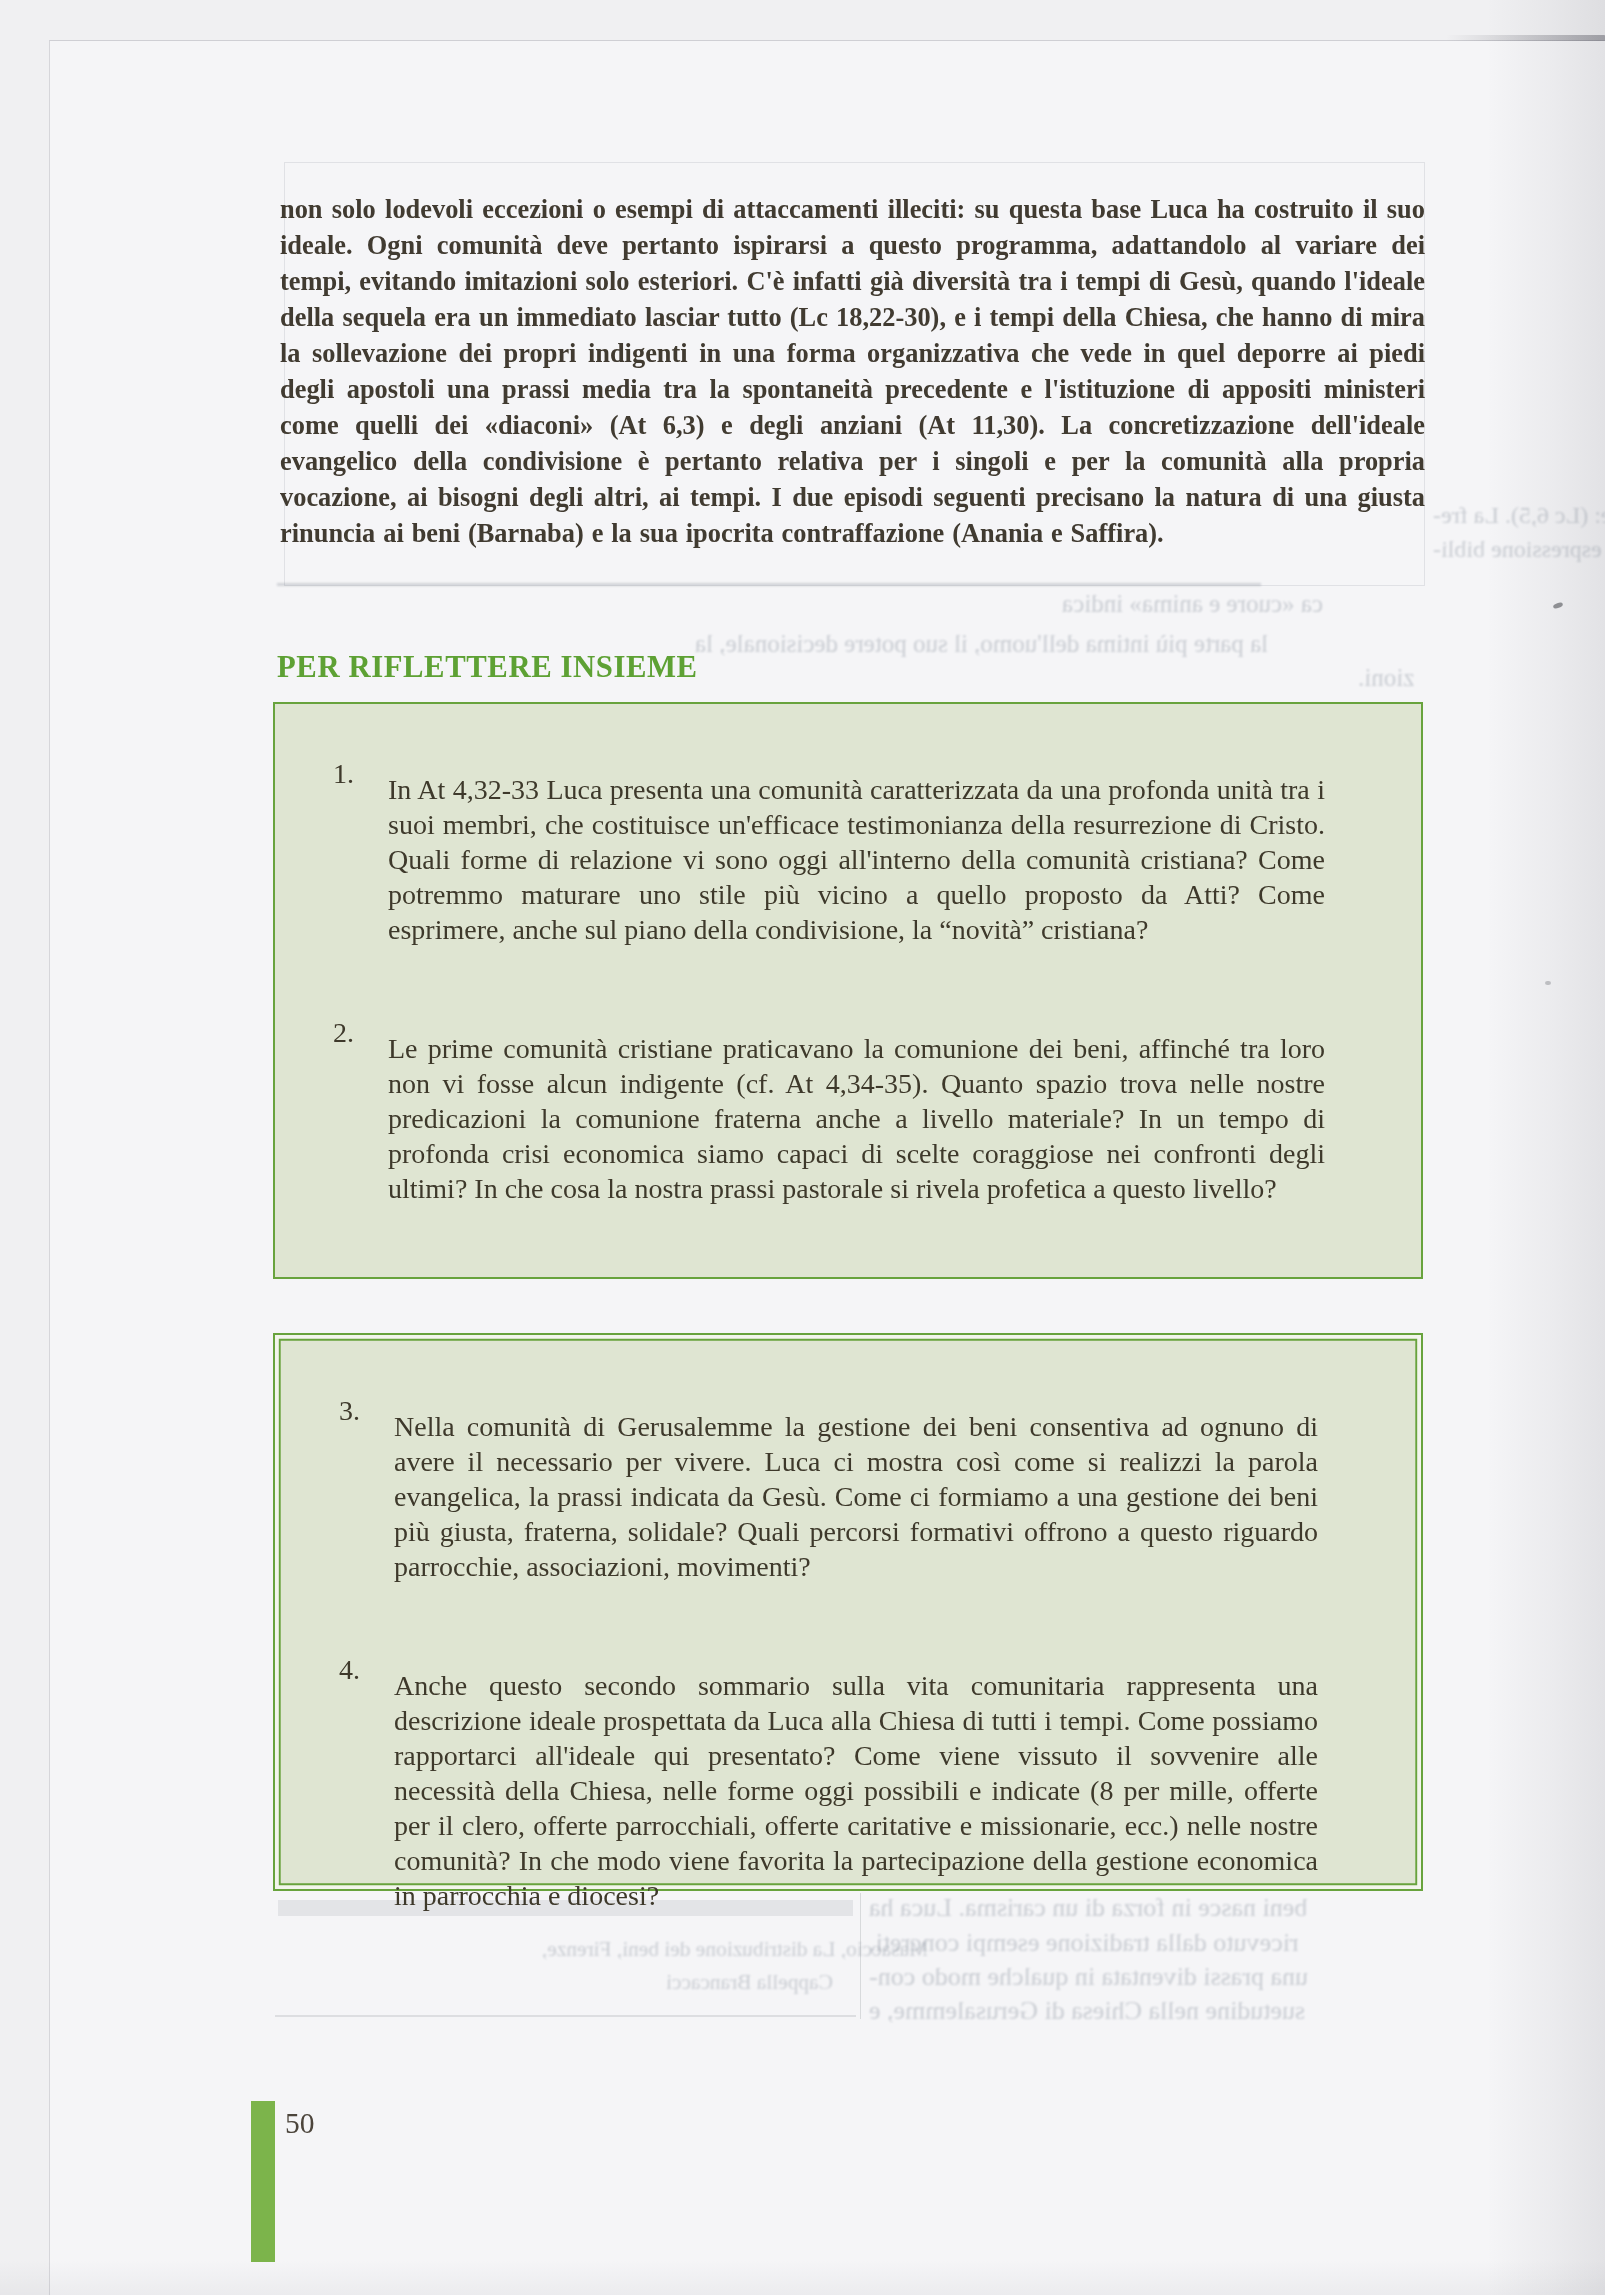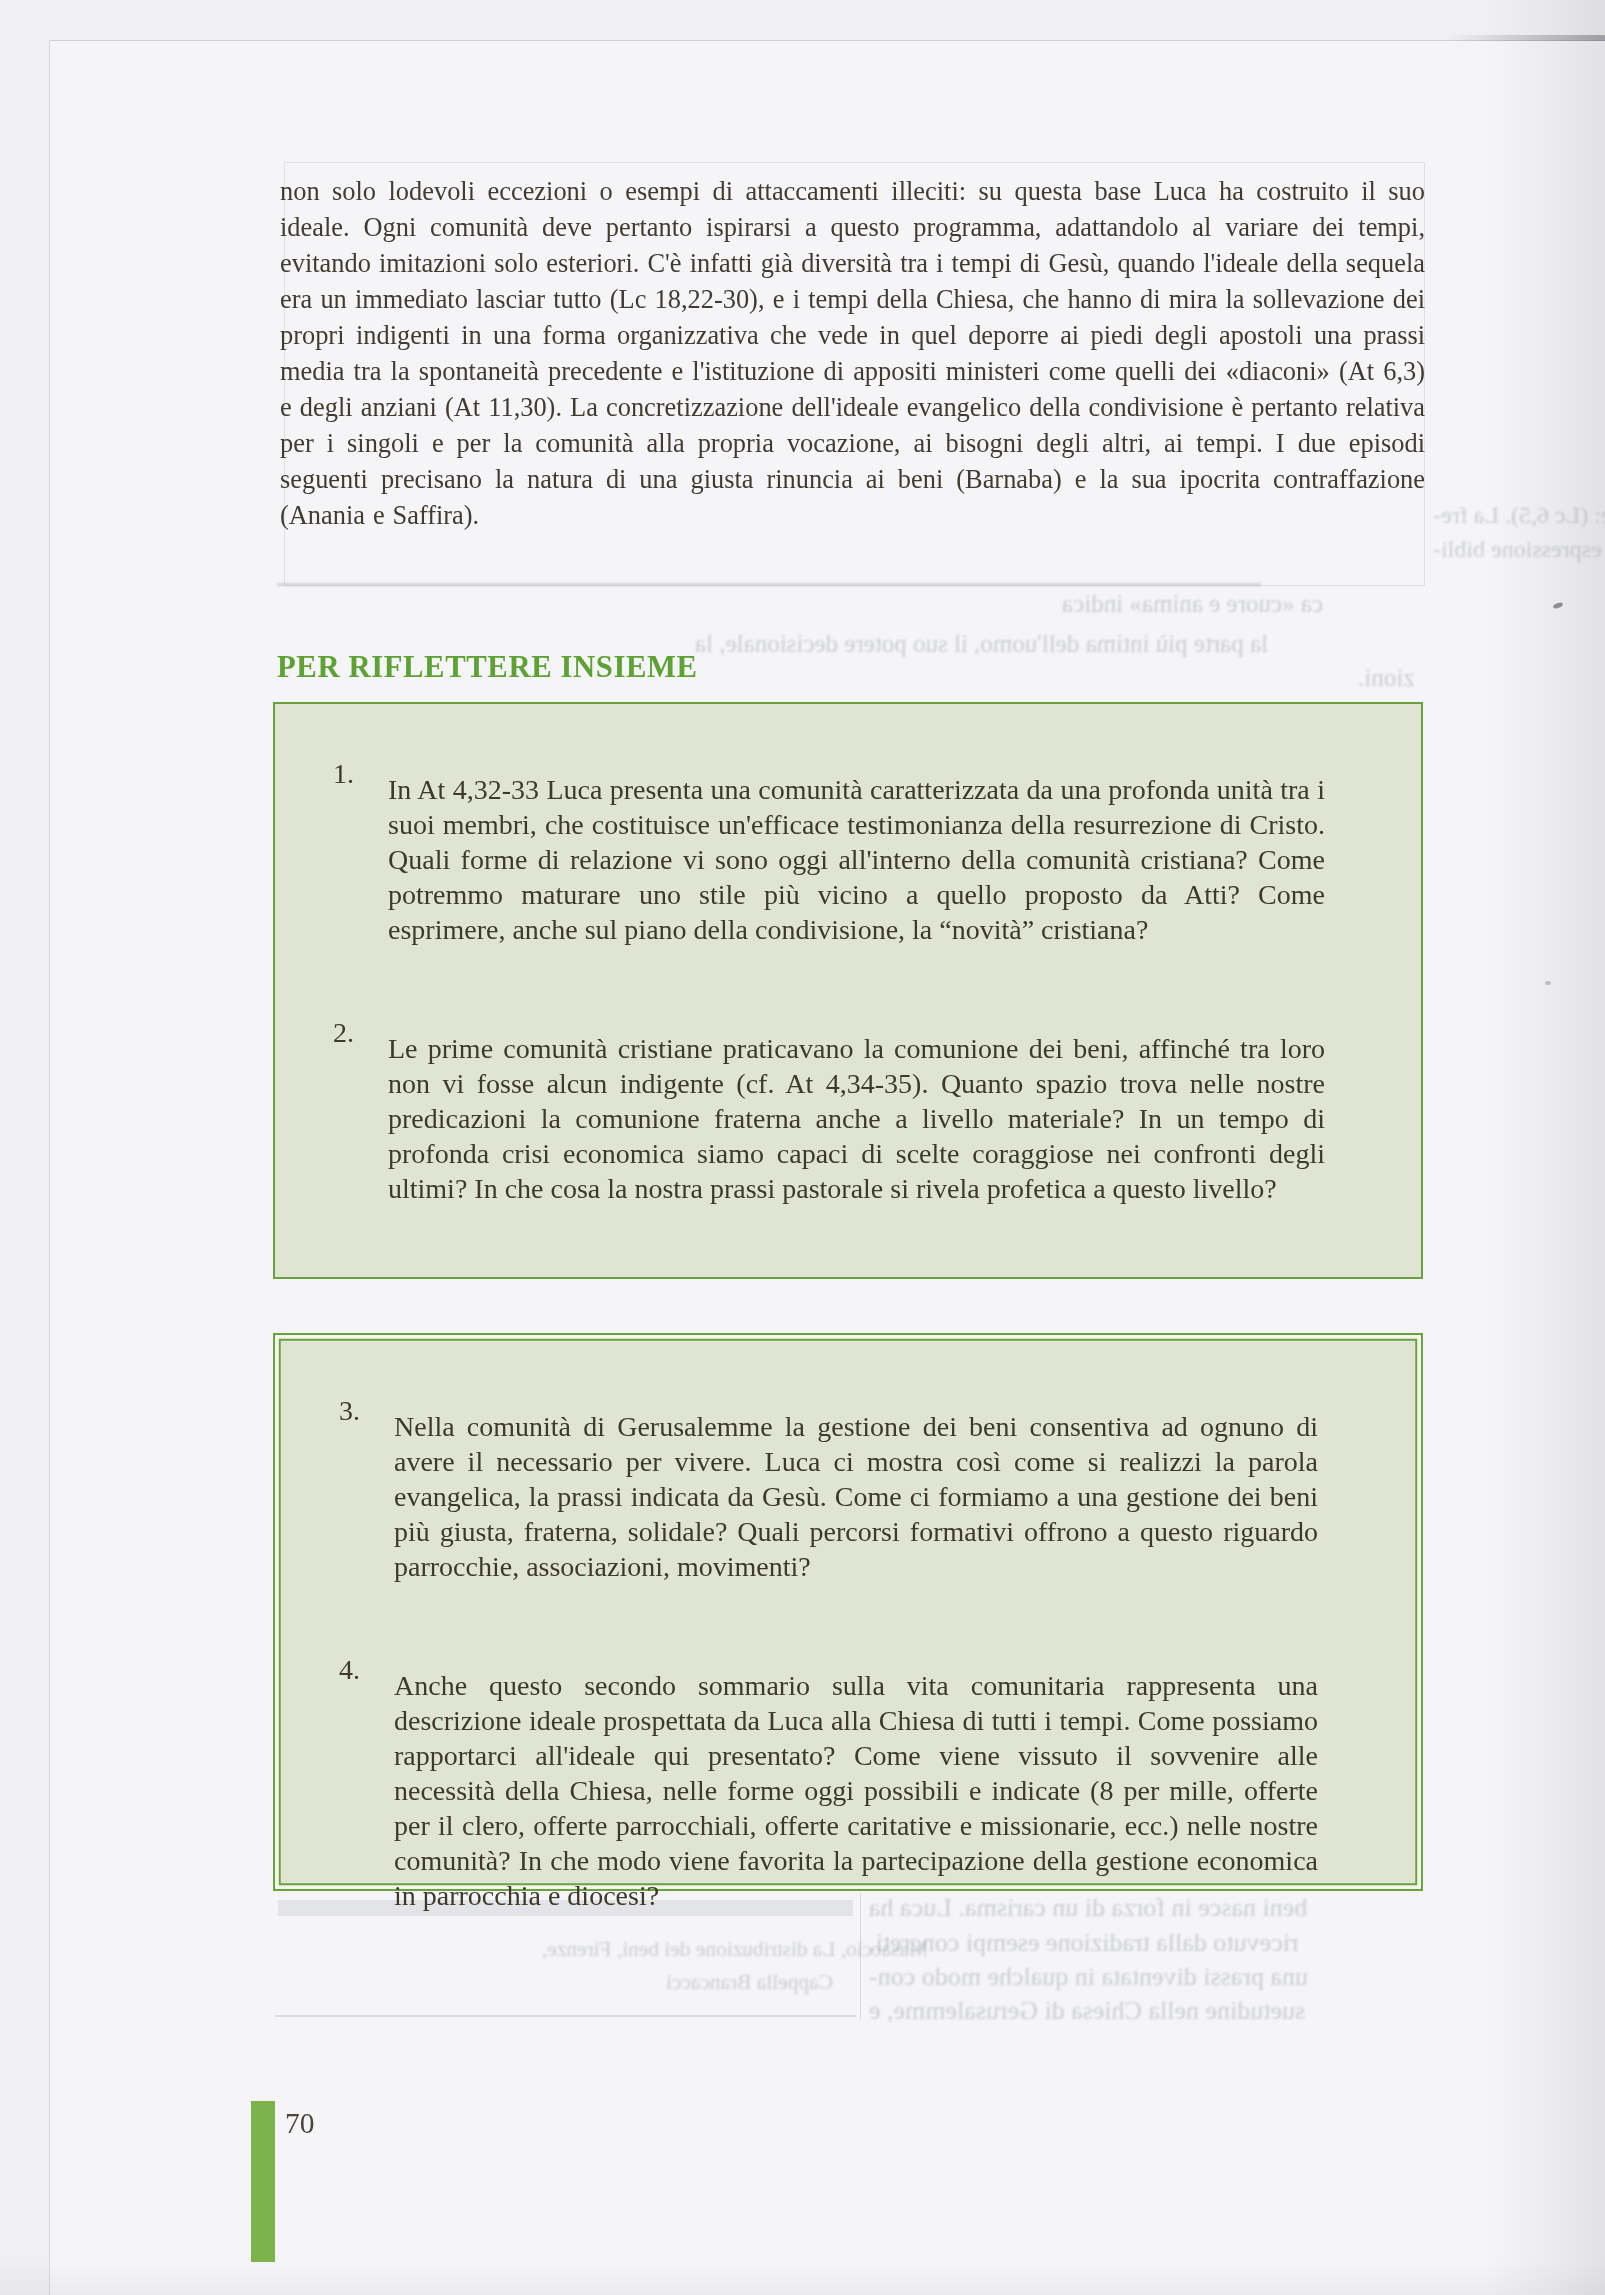--- a/index.html
+++ b/index.html
@@ -25,26 +25,27 @@
   .right-shade{
     position:absolute;top:0;right:0;width:119px;height:100%;
     background:linear-gradient(to right, rgba(60,60,72,0), rgba(60,60,72,.05) 55%, rgba(60,60,72,.10));
   }
   .bottom-shade{
     position:absolute;left:0;bottom:0;width:100%;height:35px;
     background:linear-gradient(to bottom, rgba(60,60,72,0), rgba(60,60,72,.05));
   }
   
   .intro{
-    position:absolute;left:280px;top:147px;width:1145px;height:402px;
+    position:absolute;left:280px;top:165px;width:1145px;height:402px;
     font-size:26.4px;line-height:36px;
     color:#413b31;
     text-align:justify;
     overflow:hidden;
     word-spacing:1.3px;
+    font-weight:bold;
   }
   
   .heading{
     position:absolute;left:277px;top:621px;
     font-size:32px;font-weight:700;letter-spacing:0.6px;
     color:#5ea134;
     transform:scaleX(.96);transform-origin:left;
     white-space:nowrap;
   }
   
@@ -172,16 +173,16 @@
         <span class="qnum">3.</span>
         <p class="qtext">Nella comunità di Gerusalemme la gestione dei beni consentiva ad ognuno di avere il necessario per vivere. Luca ci mostra così come si realizzi la parola evangelica, la prassi indicata da Gesù. Come ci formiamo a una gestione dei beni più giusta, fraterna, solidale? Quali percorsi formativi offrono a questo riguardo parrocchie, associazioni, movimenti?</p>
       </div>
       <div class="question">
         <span class="qnum">4.</span>
         <p class="qtext">Anche questo secondo sommario sulla vita comunitaria rappresenta una descrizione ideale prospettata da Luca alla Chiesa di tutti i tempi. Come possiamo rapportarci all'ideale qui presentato? Come viene vissuto il sovvenire alle necessità della Chiesa, nelle forme oggi possibili e indicate (8 per mille, offerte per il clero, offerte parrocchiali, offerte caritative e missionarie, ecc.) nelle nostre comunità? In che modo viene favorita la partecipazione della gestione economica in parrocchia e diocesi?</p>
       </div>
     </section>
 
   <div class="page-bar"></div>
-  <div class="page-num">70</div>
+  <div class="page-num">50</div>
 
 </div>
 
 
 </body></html>

